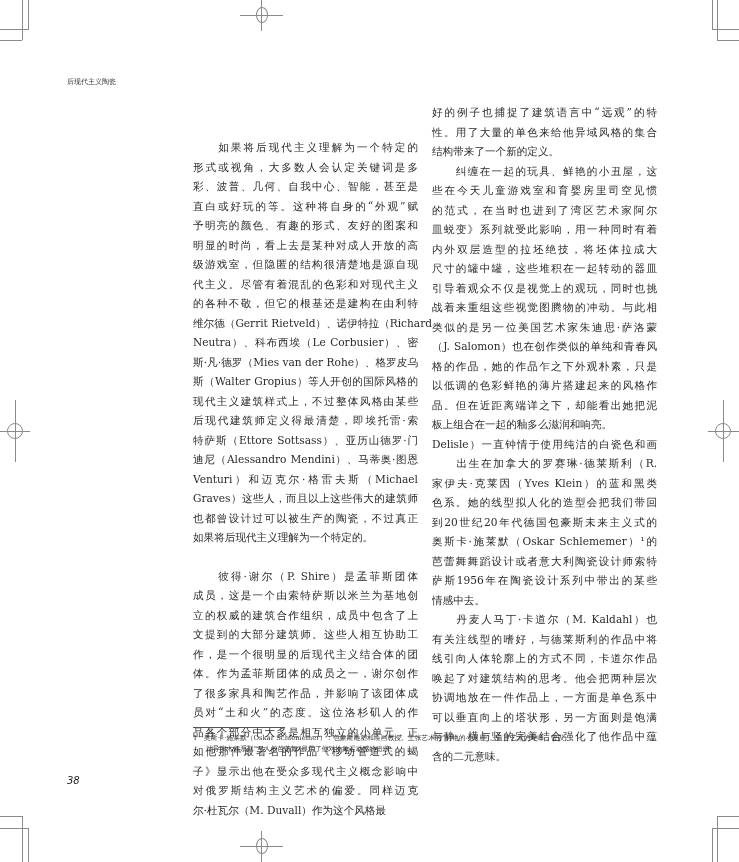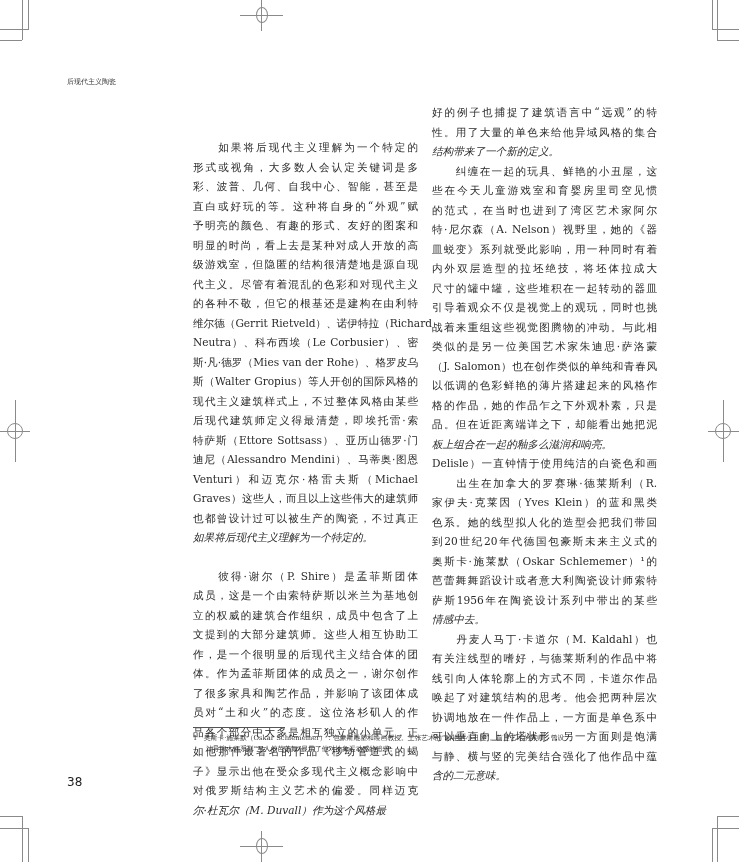--- a/index.html
+++ b/index.html
@@ -6,28 +6,28 @@
   body { width: 739px; height: 862px; position: relative; overflow: hidden;
          font-family: "DejaVu Serif", "Liberation Serif", serif; color: #2a2a2a; }
   .mark { position: absolute; background: #8a8a8a; }
   .circle { position: absolute; border: 1px solid #8a8a8a; border-radius: 50%; box-sizing: border-box; }
   .header { position: absolute; left: 67px; top: 77px; font-size: 7px; color: #333;
             font-family: "DejaVu Sans", "Liberation Sans", sans-serif; }
   .col { position: absolute; top: 103px; width: 225px; font-size: 10.6px; line-height: 19.5px; }
   .col-left { left: 193px; margin-top: 35px; }
   .col-right { left: 432px; }
   .line { white-space: nowrap; display: block; height: 19.5px; overflow: visible; text-align: justify; text-align-last: justify; }
-  .line.last { text-align-last: left; font-style: italic; }
+  .line.last { text-align-last: left; }
   .gap { height: 19px; }
   .fn-rule { position: absolute; left: 193px; top: 727px; width: 92px; height: 1px; background: #555; }
   .footnote { position: absolute; left: 193px; top: 733px; font-size: 6.8px; line-height: 11px; color: #333; }
   .footnote .fl { display: block; white-space: nowrap; }
   .footnote .fl2 { padding-left: 13px; }
-  .page-num { position: absolute; left: 67px; top: 775px; font-size: 12px; color: #222;
-              font-family: "DejaVu Sans", "Liberation Sans", sans-serif; }
+  .page-num { position: absolute; left: 67px; top: 775px; font-size: 10px; color: #222;
+              font-family: "DejaVu Sans", "Liberation Sans", sans-serif; font-style: italic; }
 </style>
 </head>
 <body>
 
 <div>
   <div class="mark" style="left:22px;top:0;width:1px;height:40px;"></div>
   <div class="mark" style="left:0;top:29px;width:28px;height:1px;"></div>
   <div class="mark" style="left:28px;top:0;width:1px;height:30px;"></div>
   <div class="mark" style="left:0;top:40px;width:22px;height:1px;"></div>
 </div>
@@ -117,30 +117,29 @@
 <div class="col col-right">
   <div id="rp0">
       <span class="line">好的例子也捕捉了建筑语言中“远观”的特</span>
       <span class="line">性。用了大量的单色来给他异域风格的集合</span>
       <span class="line last">结构带来了一个新的定义。</span>
     </div>
   <div id="rp1">
       <span class="line">　　纠缠在一起的玩具、鲜艳的小丑屋，这</span>
       <span class="line">些在今天儿童游戏室和育婴房里司空见惯</span>
       <span class="line">的范式，在当时也进到了湾区艺术家阿尔</span>
-      <span class="line">特·尼尔森（A. Nelson）视野里，她的《器</span>
       <span class="line">皿蜕变》系列就受此影响，用一种同时有着</span>
       <span class="line">内外双层造型的拉坯绝技，将坯体拉成大</span>
       <span class="line">尺寸的罐中罐，这些堆积在一起转动的器皿</span>
       <span class="line">引导着观众不仅是视觉上的观玩，同时也挑</span>
       <span class="line">战着来重组这些视觉图腾物的冲动。与此相</span>
       <span class="line">类似的是另一位美国艺术家朱迪思·萨洛蒙</span>
       <span class="line">（J. Salomon）也在创作类似的单纯和青春风</span>
+      <span class="line">格的作品，她的作品乍之下外观朴素，只是</span>
       <span class="line">以低调的色彩鲜艳的薄片搭建起来的风格作</span>
-      <span class="line">格的作品，她的作品乍之下外观朴素，只是</span>
       <span class="line">品。但在近距离端详之下，却能看出她把泥</span>
       <span class="line last">板上组合在一起的釉多么滋润和响亮。</span>
     </div>
   <div id="rp2">
       <span class="line">Delisle）一直钟情于使用纯洁的白瓷色和画</span>
       <span class="line">　　出生在加拿大的罗赛琳·德莱斯利（R.</span>
       <span class="line">家伊夫·克莱因（Yves Klein）的蓝和黑类</span>
       <span class="line">色系。她的线型拟人化的造型会把我们带回</span>
       <span class="line">到20世纪20年代德国包豪斯未来主义式的</span>
       <span class="line">奥斯卡·施莱默（Oskar Schlememer）¹的</span>

